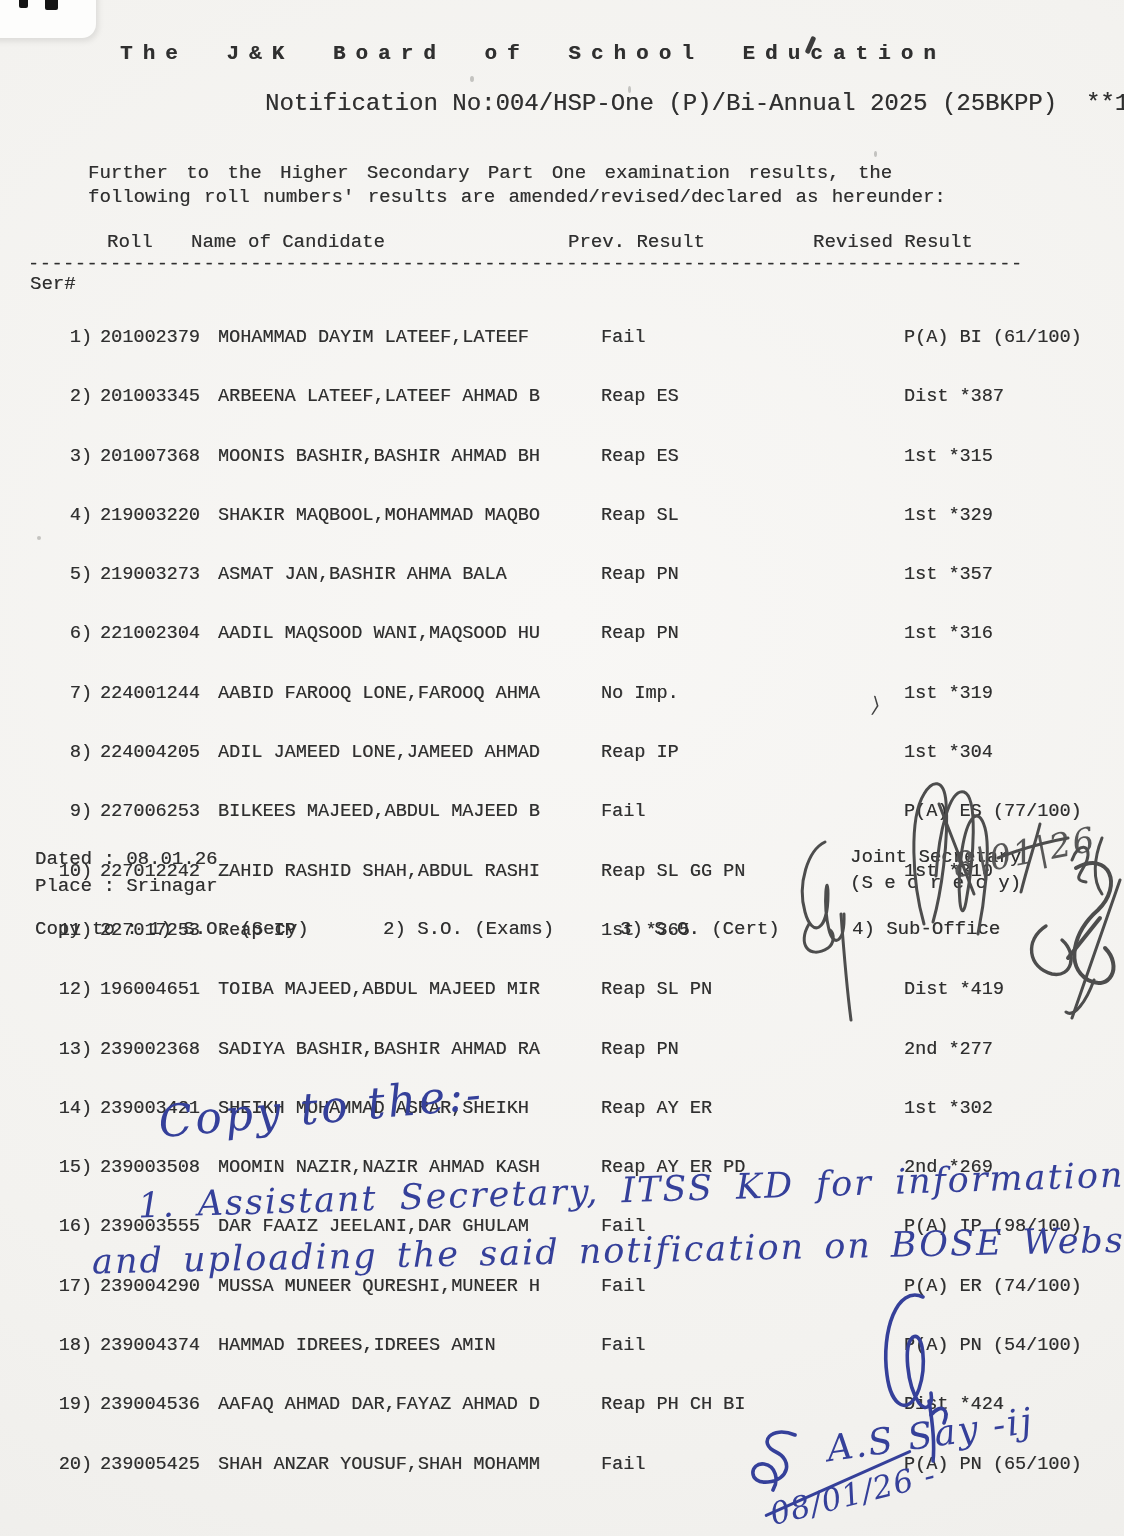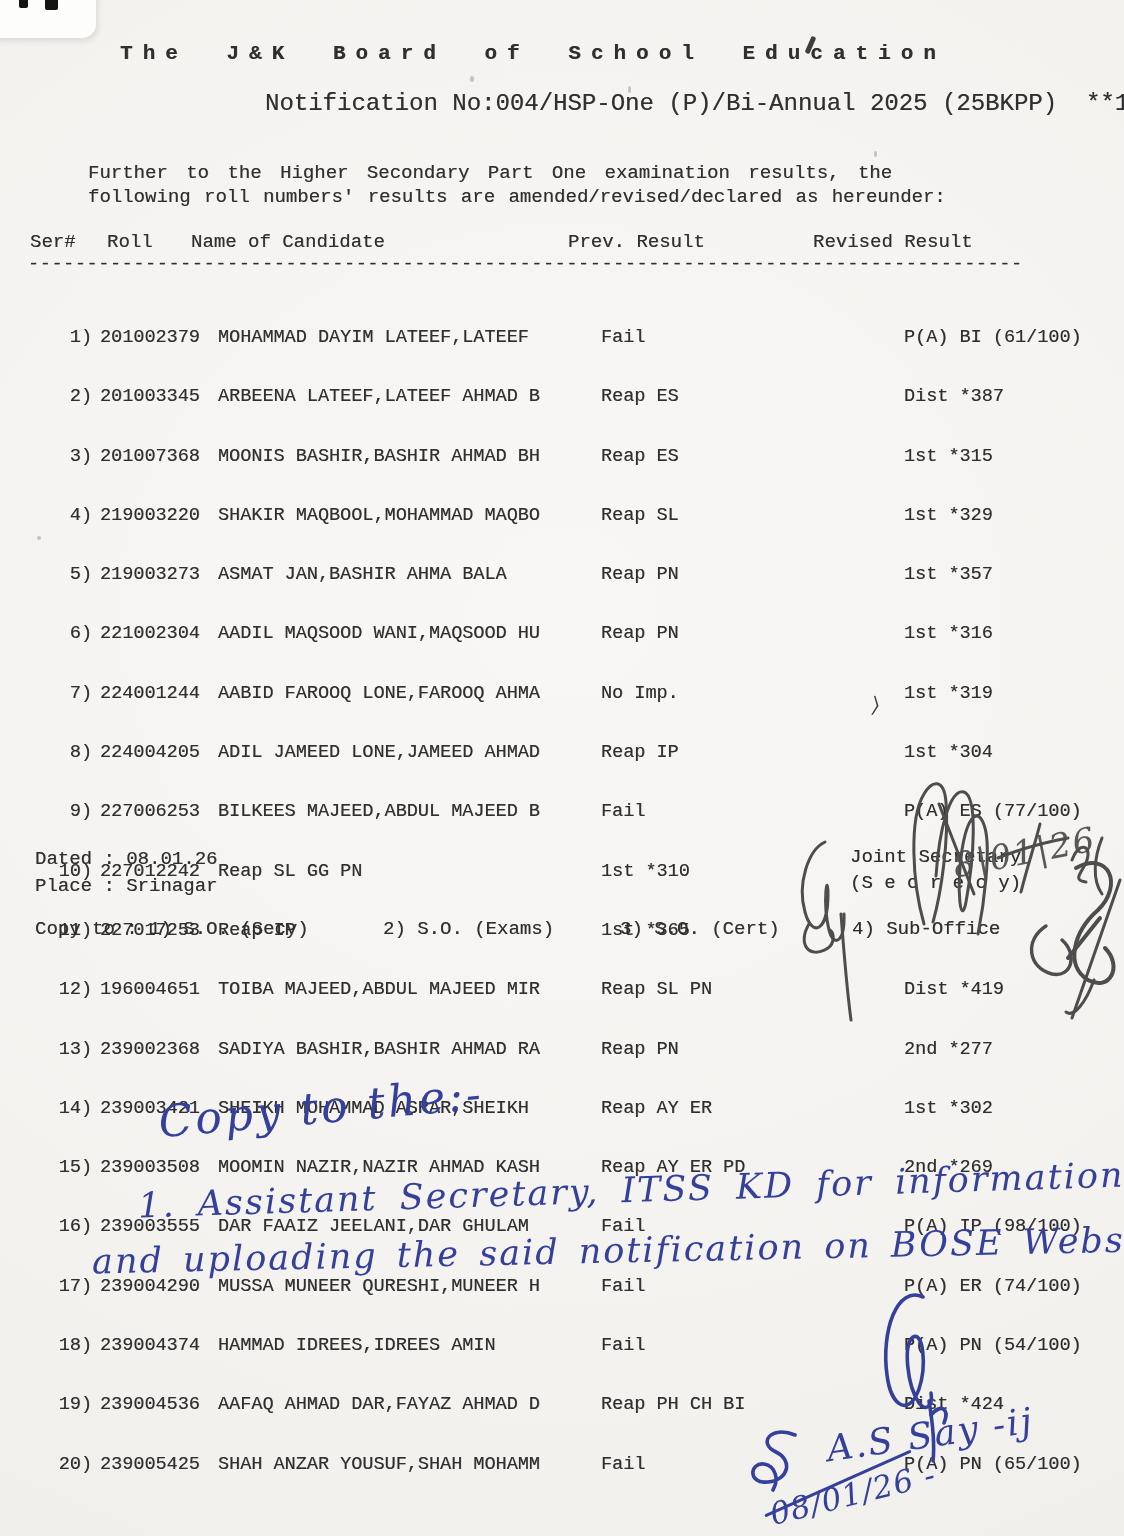--- a/index.html
+++ b/index.html
@@ -91,38 +91,38 @@
   <div class="speck" style="left:470px;top:76px;width:4px;height:6px;"></div>
   <div class="speck" style="left:628px;top:86px;width:3px;height:7px;"></div>
   <div class="speck" style="left:874px;top:151px;width:3px;height:6px;"></div>
   <div class="speck" style="left:37px;top:536px;width:4px;height:4px;"></div>
 
   <div class="mono abs title">The J&amp;K Board of School Education</div>
   <div class="mono abs notif">Notification No:004/HSP-One (P)/Bi-Annual 2025 (25BKPP)  **1</div>
   <div class="mono abs intro2">following roll numbers' results are amended/revised/declared as hereunder:</div>
   <div class="mono abs intro1">Further to the Higher Secondary Part One examination results, the</div>
 
-  <div class="mono abs thead" style="left:30px;">Ser#</div>
+  <div class="mono abs thead" style="left:30px;margin-top:42px;">Ser#</div>
   <div class="mono abs thead" style="left:107px;">Roll</div>
   <div class="mono abs thead" style="left:183px;margin-left:8px;">Name of Candidate</div>
   <div class="mono abs thead" style="left:568px;">Prev. Result</div>
   <div class="mono abs thead" style="left:813px;">Revised Result</div>
   <div class="mono abs divider">-------------------------------------------------------------------------------------</div>
 
   <div id="tbody" class="mono">
     <div class="trow"><span class="c-ser">1)</span><span>201002379</span><span>MOHAMMAD DAYIM LATEEF,LATEEF</span><span>Fail</span><span>P(A) BI (61/100)</span></div>
     <div class="trow"><span class="c-ser">2)</span><span>201003345</span><span>ARBEENA LATEEF,LATEEF AHMAD B</span><span>Reap ES</span><span>Dist *387</span></div>
     <div class="trow"><span class="c-ser">3)</span><span>201007368</span><span>MOONIS BASHIR,BASHIR AHMAD BH</span><span>Reap ES</span><span>1st *315</span></div>
     <div class="trow"><span class="c-ser">4)</span><span>219003220</span><span>SHAKIR MAQBOOL,MOHAMMAD MAQBO</span><span>Reap SL</span><span>1st *329</span></div>
     <div class="trow"><span class="c-ser">5)</span><span>219003273</span><span>ASMAT JAN,BASHIR AHMA BALA</span><span>Reap PN</span><span>1st *357</span></div>
     <div class="trow"><span class="c-ser">6)</span><span>221002304</span><span>AADIL MAQSOOD WANI,MAQSOOD HU</span><span>Reap PN</span><span>1st *316</span></div>
     <div class="trow"><span class="c-ser">7)</span><span>224001244</span><span>AABID FAROOQ LONE,FAROOQ AHMA</span><span>No Imp.</span><span>1st *319</span></div>
     <div class="trow"><span class="c-ser">8)</span><span>224004205</span><span>ADIL JAMEED LONE,JAMEED AHMAD</span><span>Reap IP</span><span>1st *304</span></div>
     <div class="trow"><span class="c-ser">9)</span><span>227006253</span><span>BILKEES MAJEED,ABDUL MAJEED B</span><span>Fail</span><span>P(A) ES (77/100)</span></div>
-    <div class="trow"><span class="c-ser">10)</span><span>227012242</span><span>Reap SL GG PN</span><span>1st *310</span></div>
+    <div class="trow"><span class="c-ser">10)</span><span>227012242</span><span>ZAHID RASHID SHAH,ABDUL RASHI</span><span>Reap SL GG PN</span><span>1st *310</span></div>
     <div class="trow"><span class="c-ser">11)</span><span>227017253</span><span>Reap IP</span><span>1st *365</span></div>
     <div class="trow"><span class="c-ser">12)</span><span>196004651</span><span>TOIBA MAJEED,ABDUL MAJEED MIR</span><span>Reap SL PN</span><span>Dist *419</span></div>
     <div class="trow"><span class="c-ser">13)</span><span>239002368</span><span>SADIYA BASHIR,BASHIR AHMAD RA</span><span>Reap PN</span><span>2nd *277</span></div>
     <div class="trow"><span class="c-ser">14)</span><span>239003421</span><span>SHEIKH MOHAMMAD ASRAR,SHEIKH</span><span>Reap AY ER</span><span>1st *302</span></div>
     <div class="trow"><span class="c-ser">15)</span><span>239003508</span><span>MOOMIN NAZIR,NAZIR AHMAD KASH</span><span>Reap AY ER PD</span><span>2nd *269</span></div>
     <div class="trow"><span class="c-ser">16)</span><span>239003555</span><span>DAR FAAIZ JEELANI,DAR GHULAM</span><span>Fail</span><span>P(A) IP (98/100)</span></div>
     <div class="trow"><span class="c-ser">17)</span><span>239004290</span><span>MUSSA MUNEER QURESHI,MUNEER H</span><span>Fail</span><span>P(A) ER (74/100)</span></div>
     <div class="trow"><span class="c-ser">18)</span><span>239004374</span><span>HAMMAD IDREES,IDREES AMIN</span><span>Fail</span><span>P(A) PN (54/100)</span></div>
     <div class="trow"><span class="c-ser">19)</span><span>239004536</span><span>AAFAQ AHMAD DAR,FAYAZ AHMAD D</span><span>Reap PH CH BI</span><span>Dist *424</span></div>
     <div class="trow"><span class="c-ser">20)</span><span>239005425</span><span>SHAH ANZAR YOUSUF,SHAH MOHAMM</span><span>Fail</span><span>P(A) PN (65/100)</span></div>

